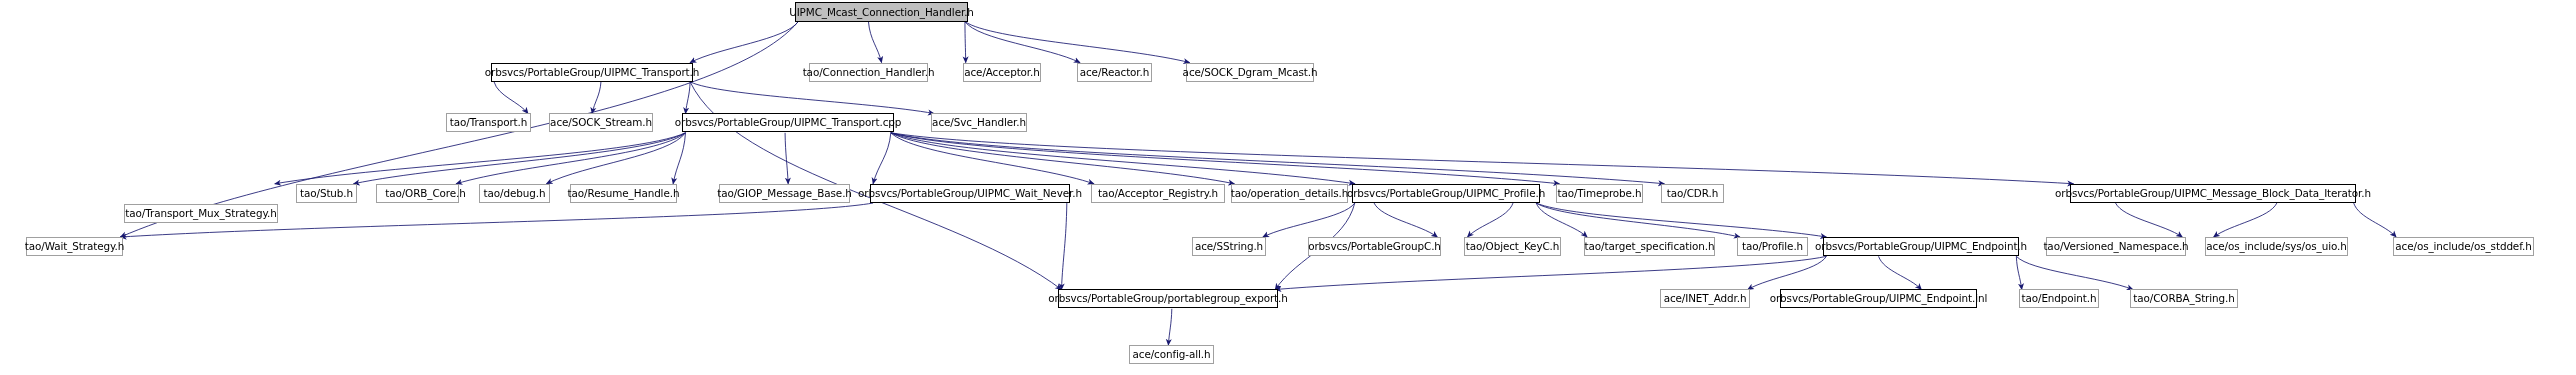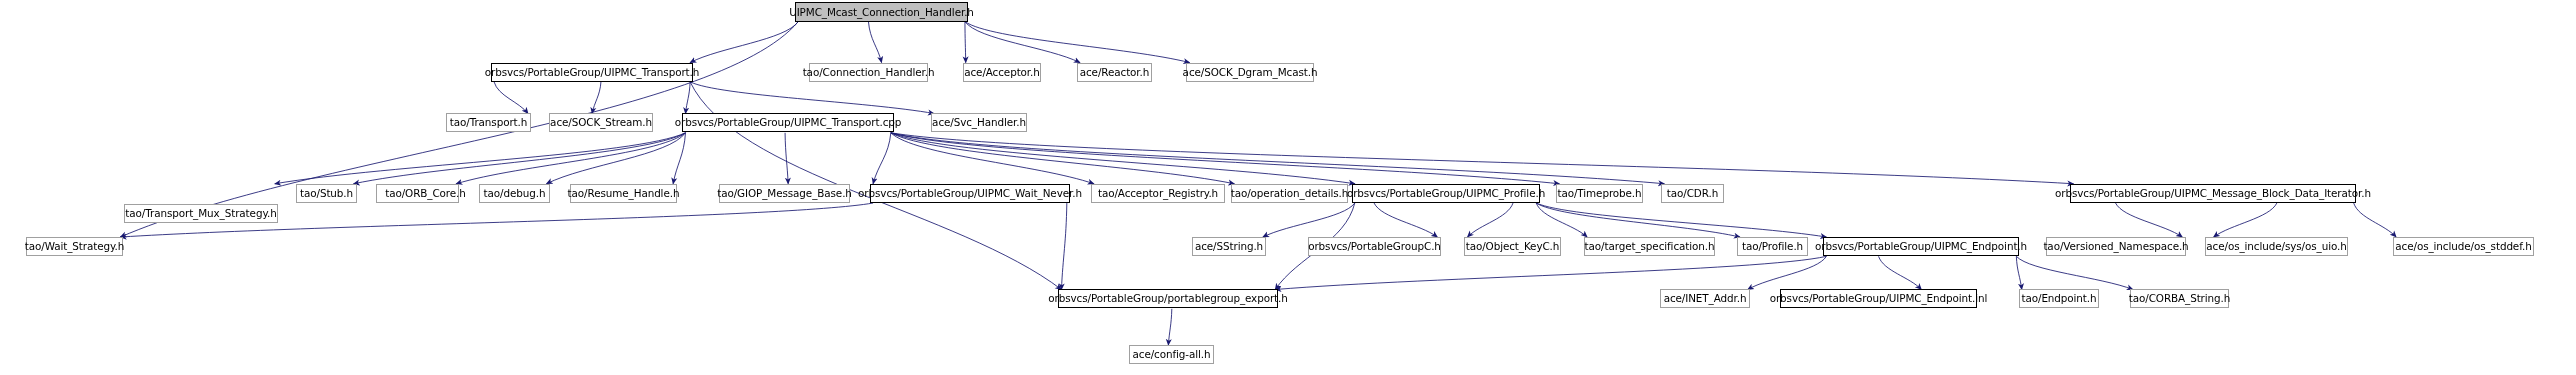--- a/index.html
+++ b/index.html
@@ -170,20 +170,20 @@
     </div>
     <div class="node" style="left: 1660px; top: 289px; width: 90px; justify-content: center;">
       <span>ace/INET_Addr.h</span>
     </div>
     <div class="node bold" style="left: 1780px; top: 289px; width: 197px;">
       <span>orbsvcs/PortableGroup/UIPMC_Endpoint.inl</span>
     </div>
     <div class="node" style="left: 2019px; top: 289px; width: 80px;">
       <span>tao/Endpoint.h</span>
     </div>
-    <div class="node" style="left: 2130px; top: 289px; width: 99px;">
+    <div class="node" style="left: 2130px; top: 289px; width: 108px;">
       <span>tao/CORBA_String.h</span>
     </div>
     <div class="node" style="left: 1129px; top: 345px; width: 85px;">
       <span>ace/config-all.h</span>
     </div>
   </div>
 
 
 </body></html>

